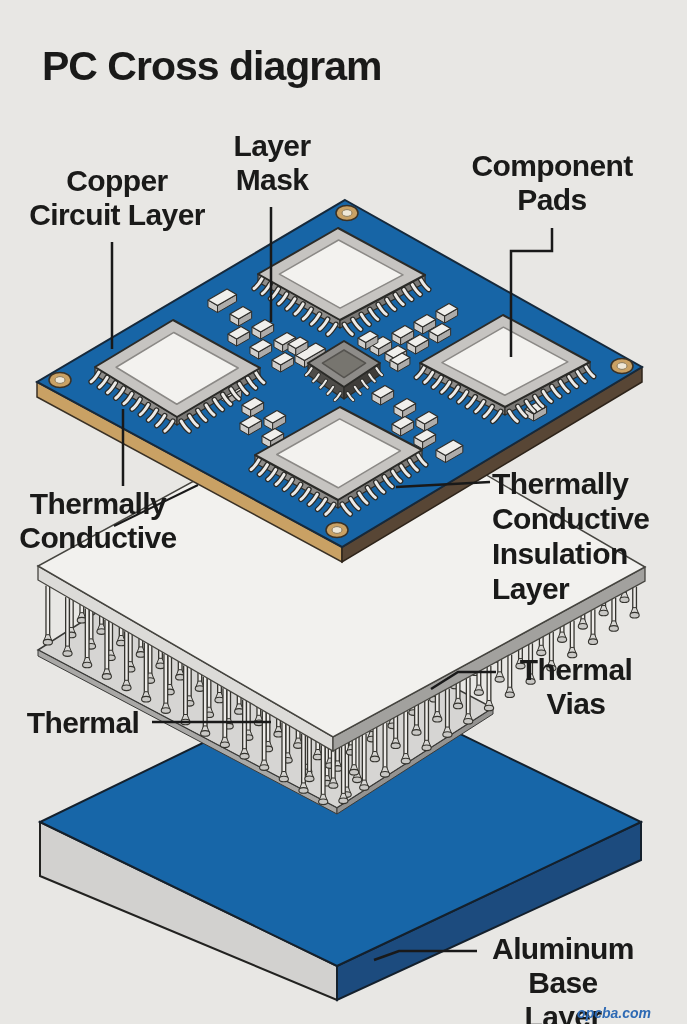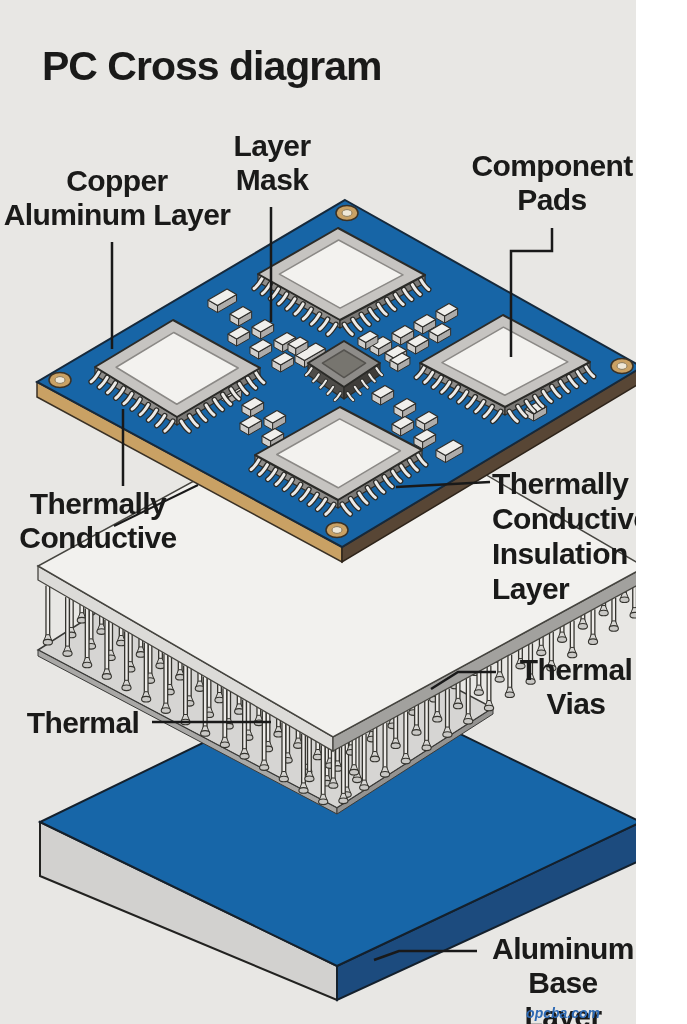--- a/index.html
+++ b/index.html
@@ -1,17 +1,17 @@
 <!DOCTYPE html>
 <html><head>
 <meta charset="utf-8">
 <style>
   html,body{margin:0;padding:0;}
   body{width:687px;height:1024px;font-family:"Liberation Sans",sans-serif;}
-  .stage{position:relative;width:636px;height:1024px;background:#e8e7e4;overflow:hidden;}
+  .stage{position:relative;width:687px;height:1024px;background:#e8e7e4;overflow:hidden;}
   .stage svg{position:absolute;left:0;top:0;}
   .lbl{
     position:absolute;
     font:700 30px/34px "Liberation Sans",sans-serif;
     color:#1a1a19;
     letter-spacing:-0.6px;
     white-space:pre-line;
     text-align:center;
     transform:translateX(-50%);
   }
@@ -737,21 +737,21 @@
     <path d="M396,487 L490,482"></path>
     <path d="M152,722 L271,722"></path>
     <path d="M496,672 L458,672 L431,689"></path>
     <path d="M477,951 L399,951 L374,960"></path>
   </g>
 </svg>
 
 <div class="lbl title" style="left:42px;top:44px">PC Cross diagram</div>
 
 <div class="lbl" style="left:117px;top:164px">Copper
-Aluminum Layer</div>
+Circuit Layer</div>
 
 <div class="lbl" style="left:272px;top:129px">Layer
 Mask</div>
 
 <div class="lbl" style="left:552px;top:149px">Component
 Pads</div>
 
 <div class="lbl" style="left:98px;top:487px">Thermally
 Conductive</div>
 

